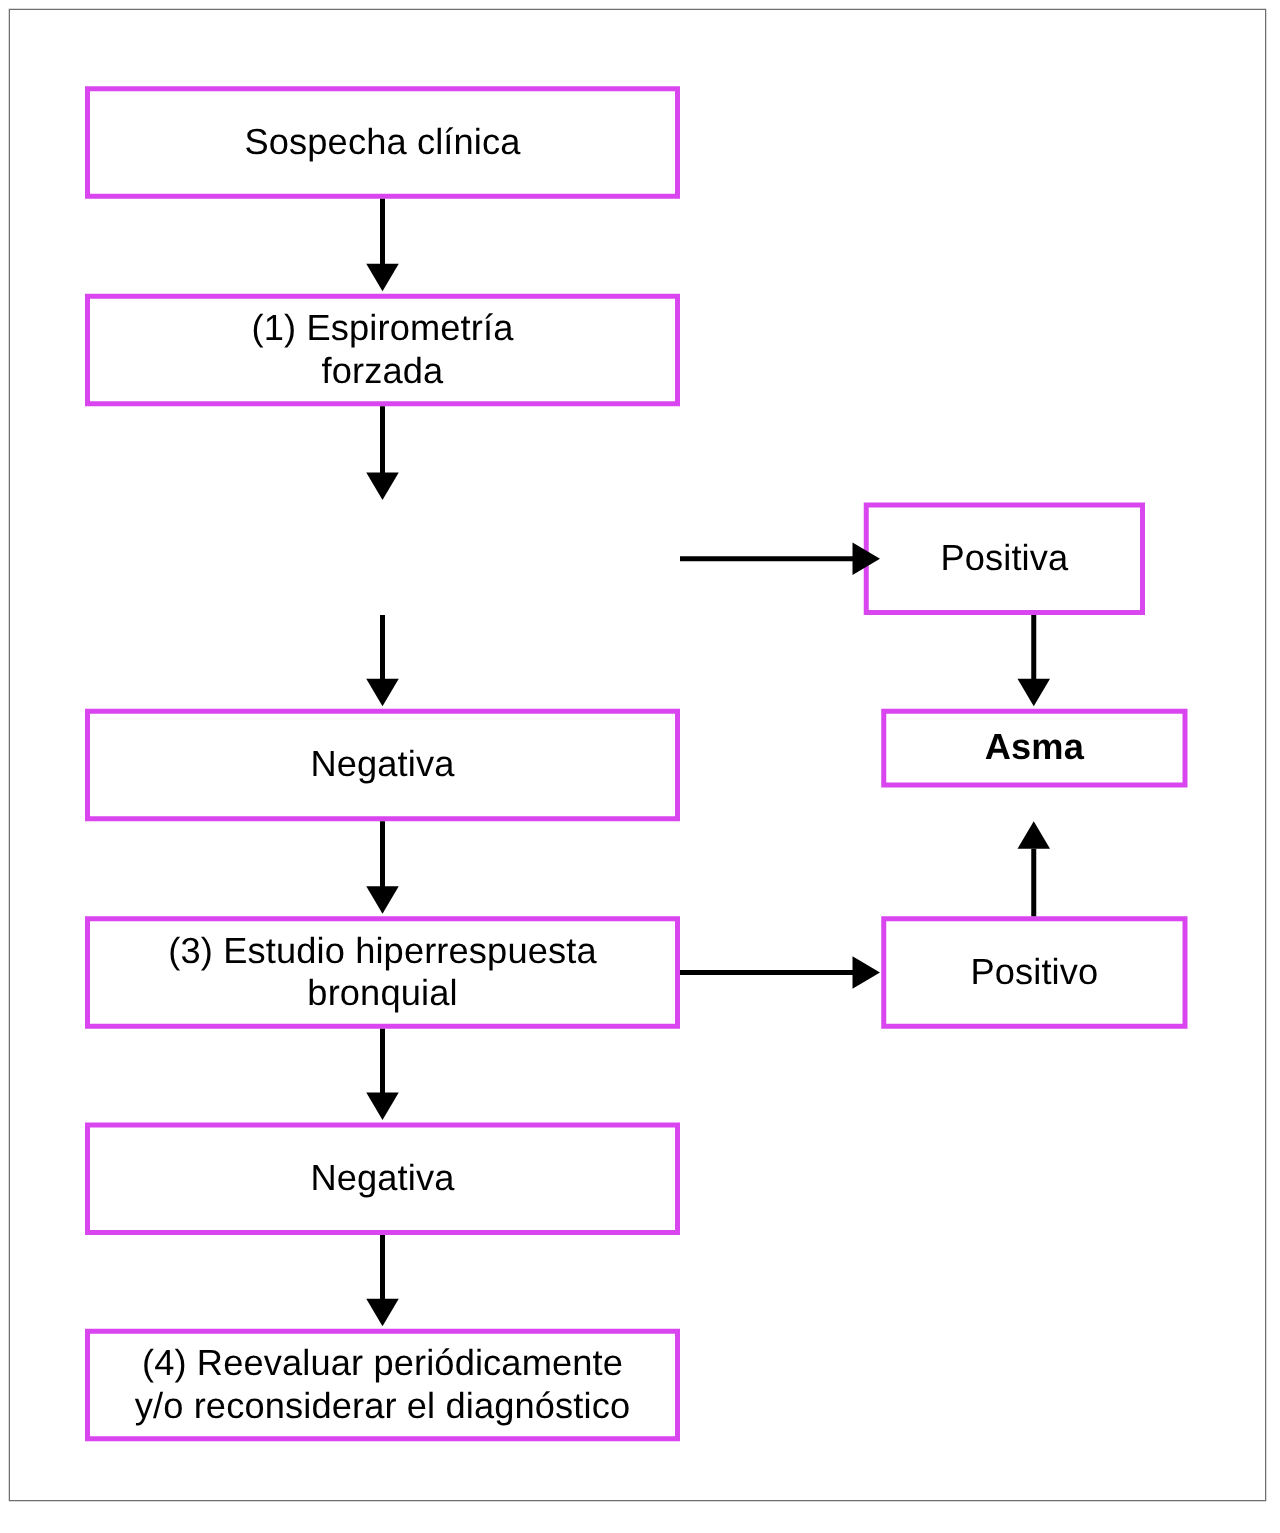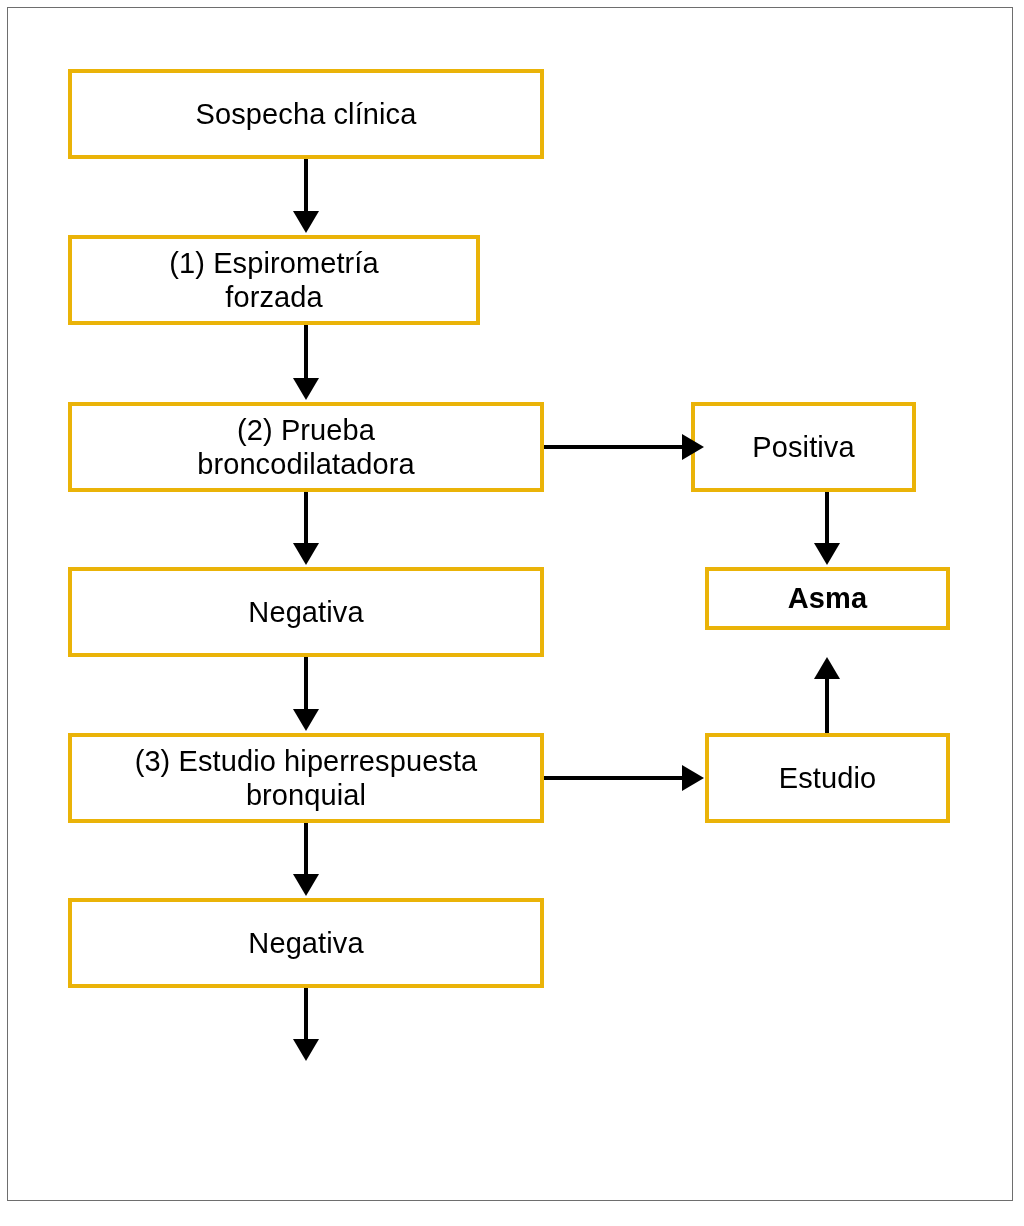--- a/index.html
+++ b/index.html
@@ -24,21 +24,21 @@
     top: 7px;
     width: 1006px;
     height: 1194px;
     border: 1.6px solid #6e6e6e;
     box-sizing: border-box;
     background: transparent;
   }
   .node {
     position: absolute;
     box-sizing: border-box;
-    border: 4px solid #eab308;
+    border: 4px solid #d946ef;
     background: #ffffff;
     display: flex;
     align-items: center;
     justify-content: center;
     text-align: center;
     color: #000000;
     font-size: 29px;
     line-height: 1.18;
     font-weight: normal;
     letter-spacing: 0.1px;
@@ -91,54 +91,54 @@
 <body>
 
 <div id="figure">
 
   <div id="outer-frame"></div>
 
   <div class="node" style="left:68px; top:69px; width:476px; height:90px;">
     <span class="label">Sospecha clínica</span>
   </div>
 
-  <div class="node" style="left:68px; top:235px; width:412px; height:90px;">
+  <div class="node" style="left:68px; top:235px; width:476px; height:90px;">
     <span class="label">(1) Espirometría
 forzada</span>
   </div>
 
-  <div class="node" style="left:68px; top:402px; width:476px; height:90px;">
-    <span class="label">(2) Prueba
-broncodilatadora</span>
-  </div>
 
   <div class="node" style="left:68px; top:567px; width:476px; height:90px;">
     <span class="label">Negativa</span>
   </div>
 
   <div class="node" style="left:68px; top:733px; width:476px; height:90px;justify-content:center;">
     <span class="label">(3) Estudio hiperrespuesta
 bronquial</span>
   </div>
 
   <div class="node" style="left:68px; top:898px; width:476px; height:90px;">
     <span class="label">Negativa</span>
   </div>
 
+  <div class="node" style="left:68px; top:1063px; width:476px; height:90px;">
+    <span class="label">(4) Reevaluar periódicamente
+y/o reconsiderar el diagnóstico</span>
+  </div>
 
   <div class="node" style="left:691px; top:402px; width:225px; height:90px;">
     <span class="label">Positiva</span>
   </div>
 
   <div class="node bold" style="left:705px; top:567px; width:245px; height:63px;">
     <span class="label">Asma</span>
   </div>
 
   <div class="node" style="left:705px; top:733px; width:245px; height:90px;">
-    <span class="label">Estudio</span>
+    <span class="label">Positivo</span>
   </div>
 
   <div class="arrow-v" style="left:304px; top:159px; height:56px;"></div>
   <div class="head-down" style="left:293px; top:211px;"></div>
 
   <div class="arrow-v" style="left:304px; top:325px; height:57px;"></div>
   <div class="head-down" style="left:293px; top:378px;"></div>
 
   <div class="arrow-v" style="left:304px; top:492px; height:55px;"></div>
   <div class="head-down" style="left:293px; top:543px;"></div>

